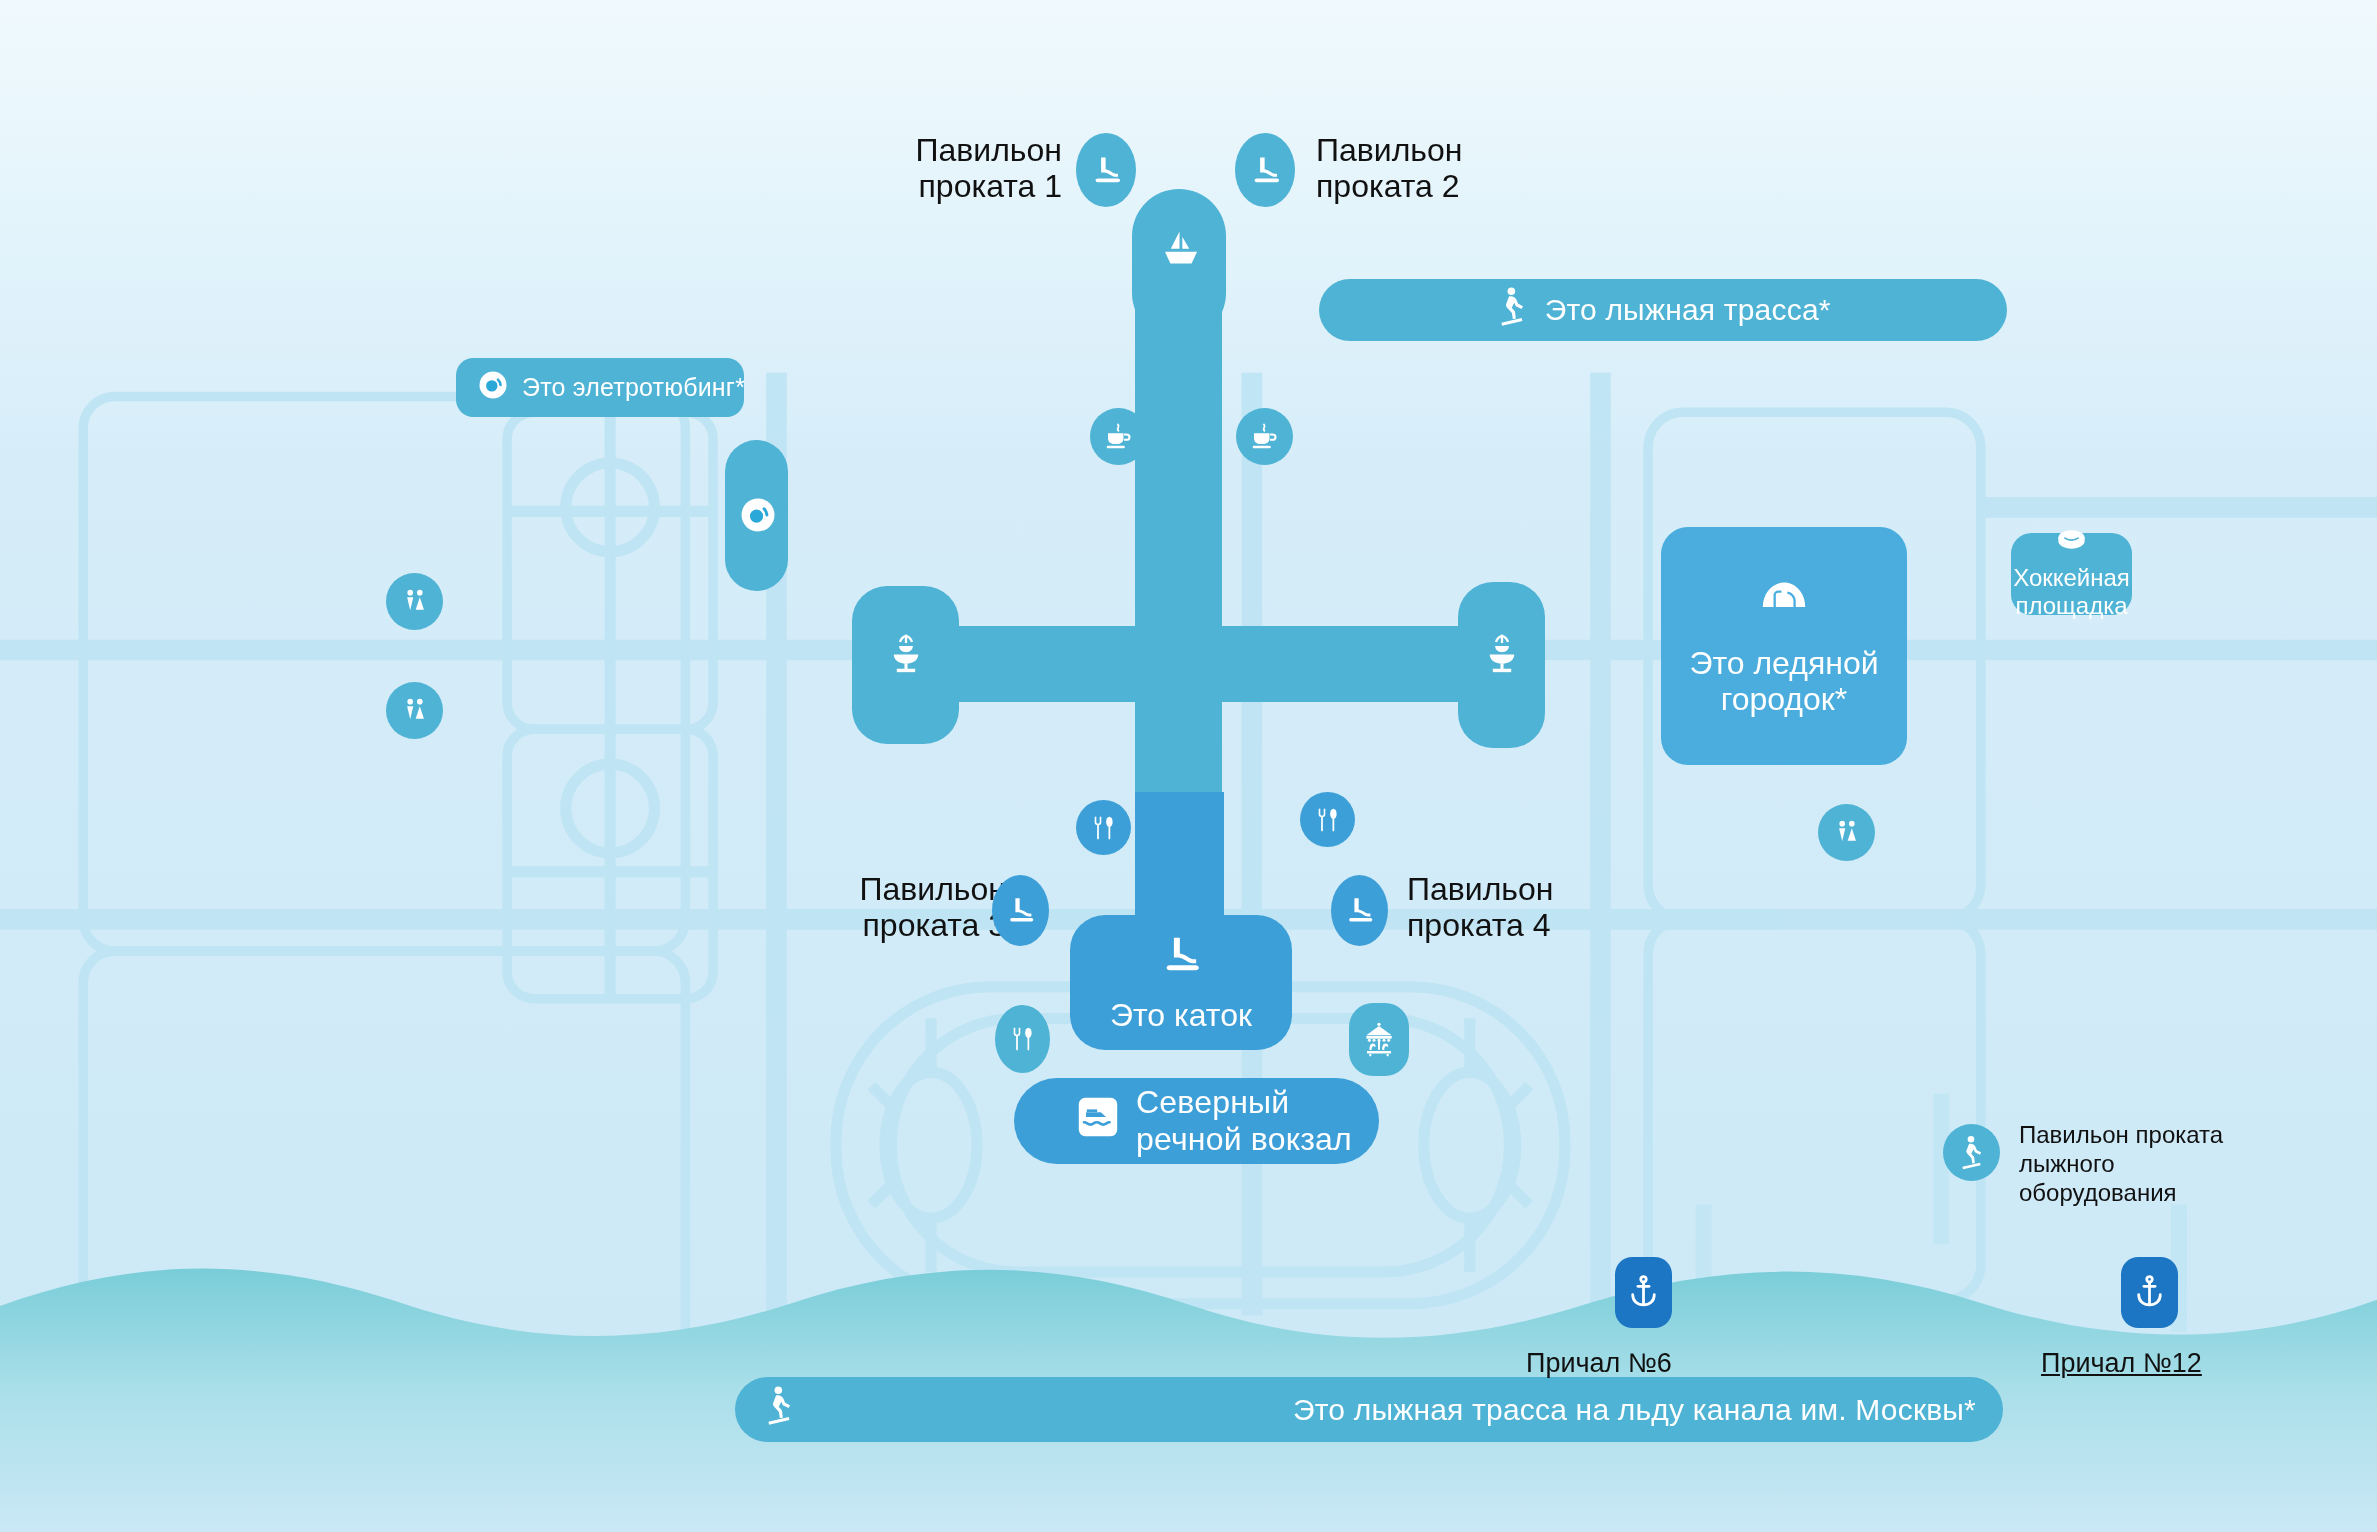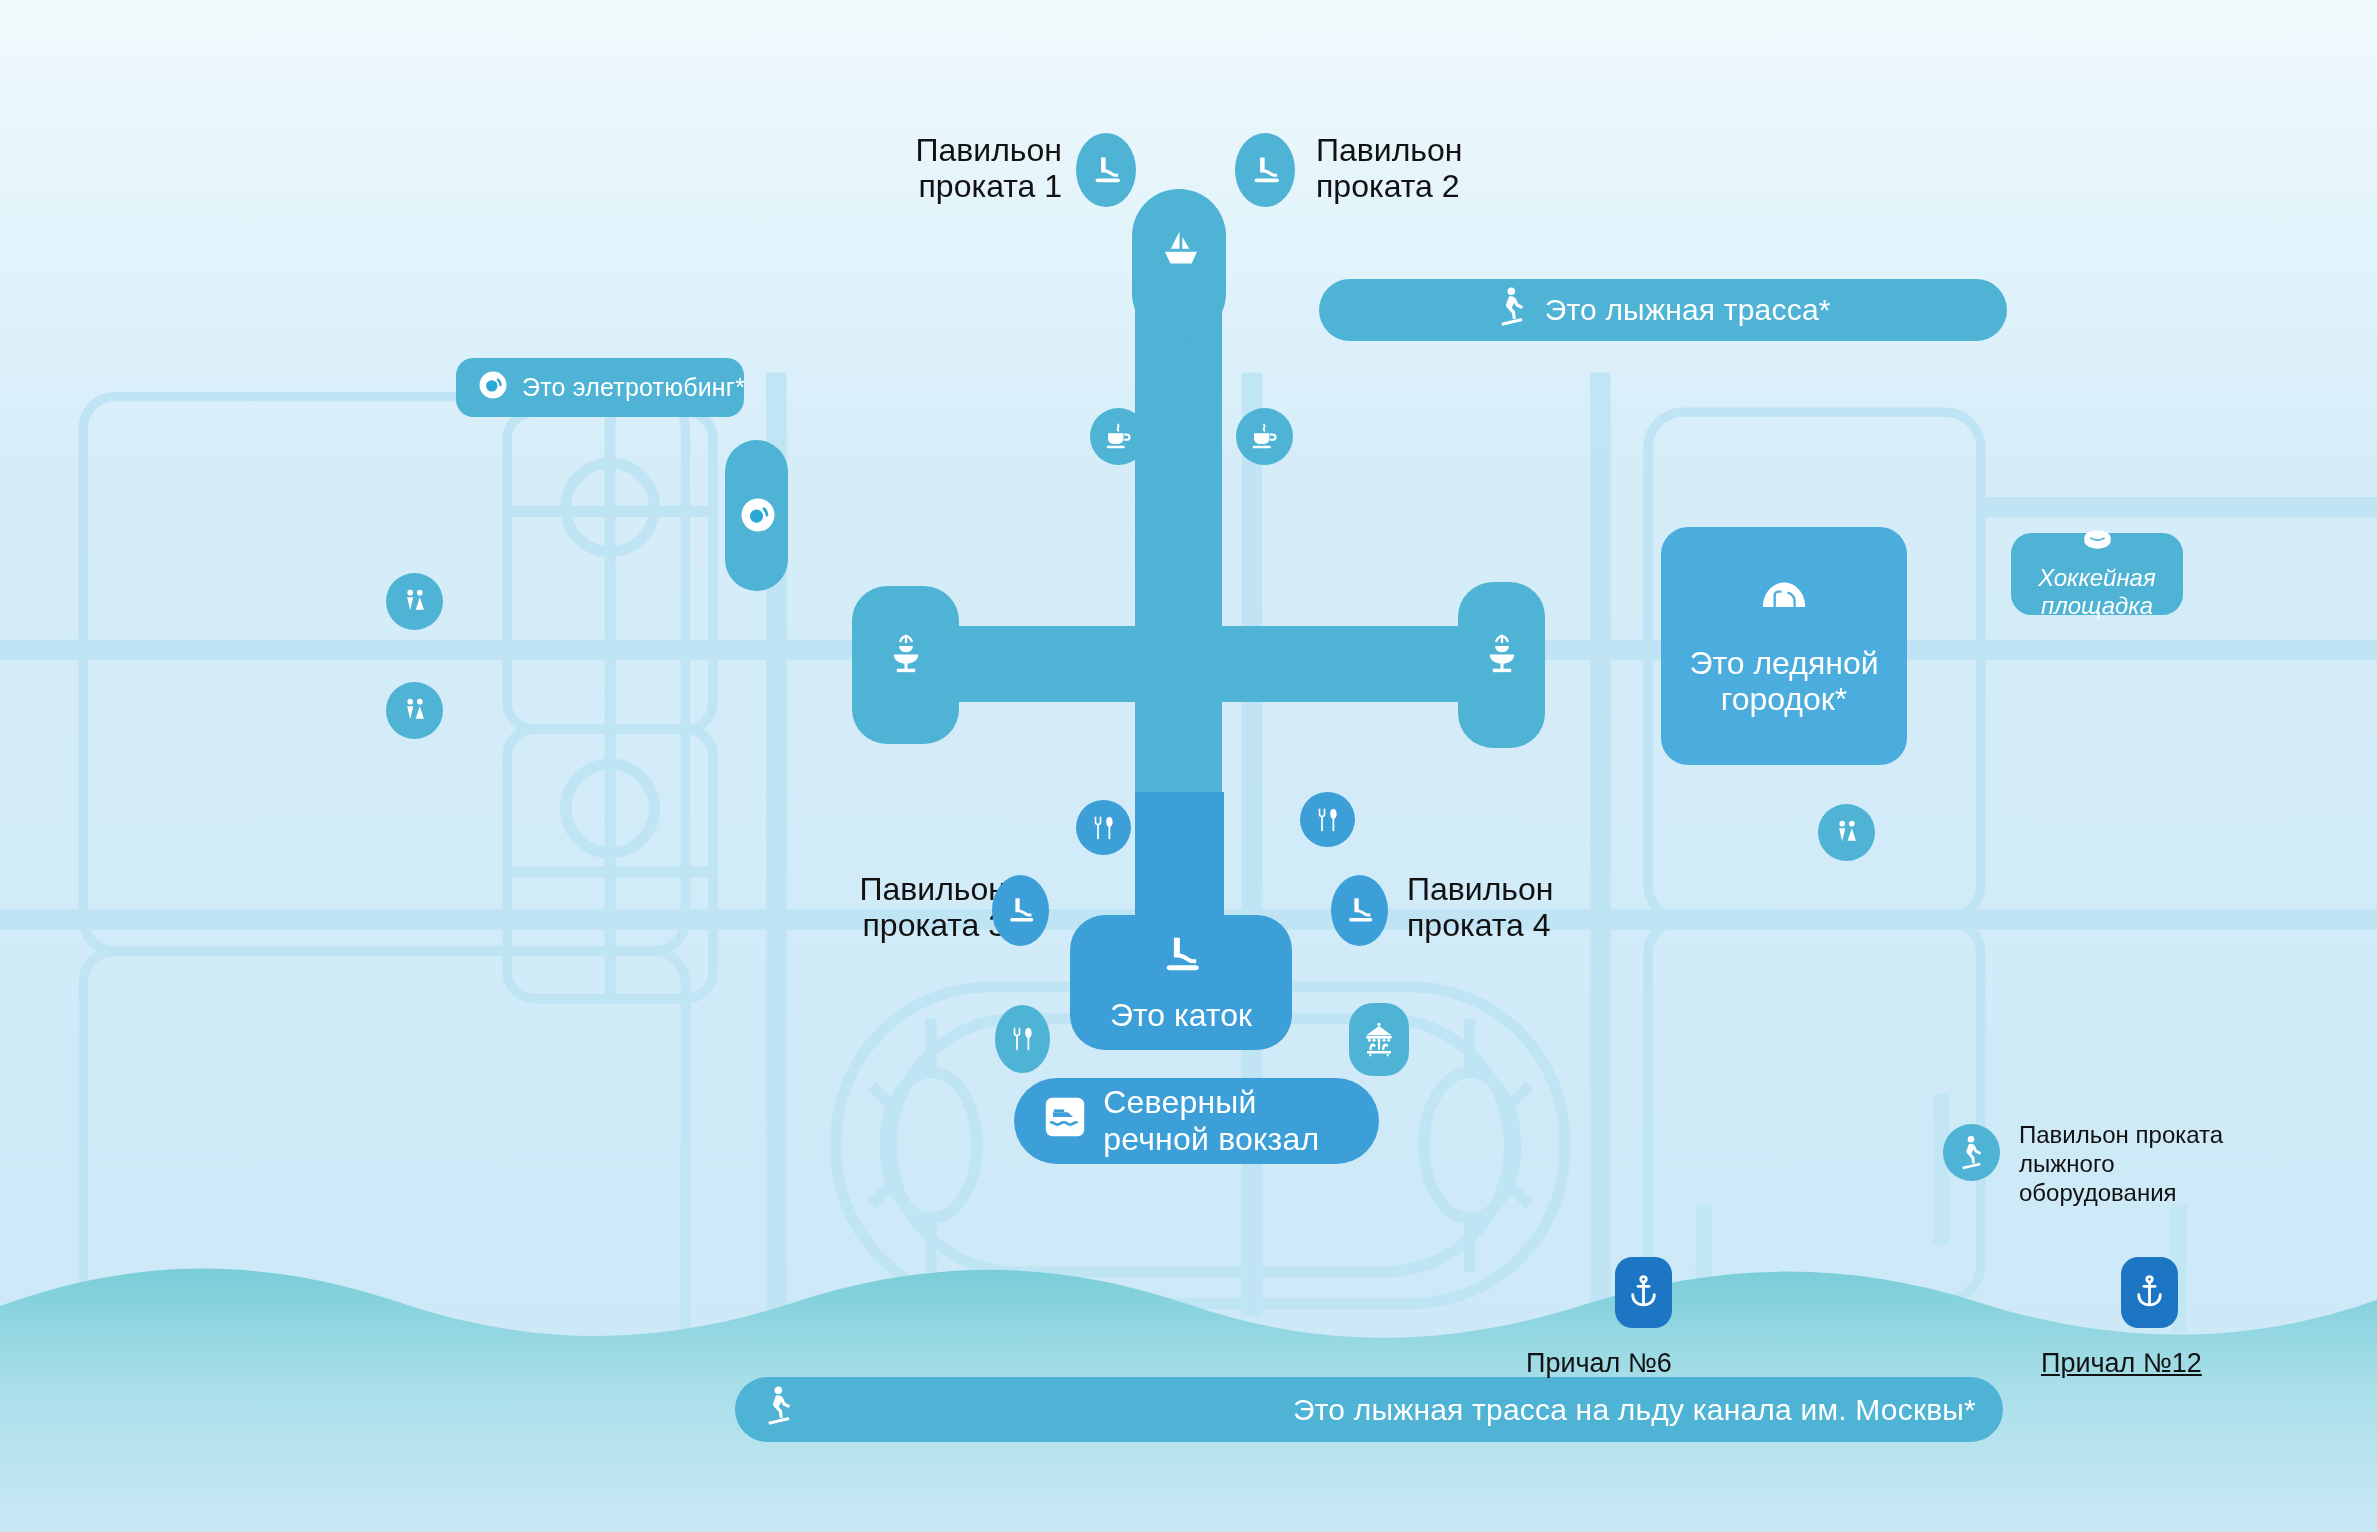--- a/index.html
+++ b/index.html
@@ -32,21 +32,21 @@
   .badge svg{display:block;}
 
   
   .pill{
     position:absolute;display:flex;align-items:center;gap:14.3px;
     background:#4eb3d4;color:#ffffff;border-radius:792px;
     padding:0 27px;box-sizing:border-box;
     font-size:30px;letter-spacing:0.2px;white-space:nowrap;
   }
   .pill.small{font-size:25px;border-radius:17.4px;padding:0 19px;gap:11px;}
-  .pill.mid{background:#3d9fd8;}
+  .pill.mid{background:#3d9fd8;justify-content:flex-end;}
 
   
   .cap{
     position:absolute;color:#111;font-size:32px;line-height:1.12;
     white-space:pre-line;
   }
   .cap.r{text-align:right;}
   .cap.small{font-size:24px;line-height:1.2;}
 
   
@@ -179,21 +179,21 @@
     <span>
       <svg width="52" height="36" viewBox="0 0 24 17" fill="#fff">
         <path d="M2 15.6C2 8.9 6.6 4 12 4s10 4.9 10 11.6H2z"></path>
         <path d="M7.6 15.6V9.9c0-.9.8-1.6 1.8-1.6h1.4" stroke="#4aaddd" stroke-width="1.1" fill="none"></path>
         <path d="M13.6 8.8c1.9.3 3.4 2 3.4 4v2.8" stroke="#4aaddd" stroke-width="1.1" fill="none"></path>
       </svg>
     </span>
     <span class="wrap-label">Это ледяной городок*</span>
   </div>
 
-  <div class="tagbox" style="left:2011px;top:533px;width:172px;height:82px;font-style:italic;">
+  <div class="tagbox" style="left:2011px;top:533px;width:121px;height:82px;">
     <span>
       <svg width="35" height="24" viewBox="0 0 24 16" fill="#fff">
         <ellipse cx="12" cy="7" rx="9" ry="5"></ellipse>
         <path d="M3 7v2.6c0 2.8 4 5 9 5s9-2.2 9-5V7"></path>
         <path d="M7.5 7.4c2.4 1.8 6.6 1.8 9 0" stroke="#4eb3d4" stroke-width="1.2" fill="none" stroke-linecap="round"></path>
       </svg>
     </span>
     <span class="wrap-label">Хоккейная
 площадка</span>
   </div>

